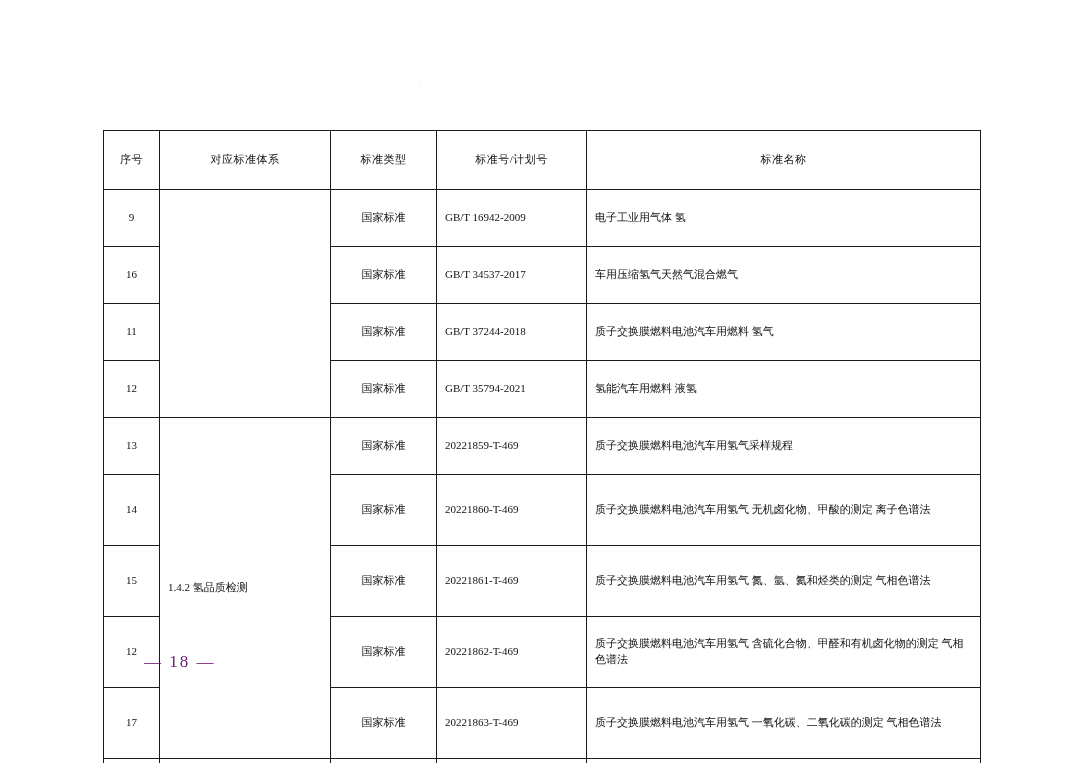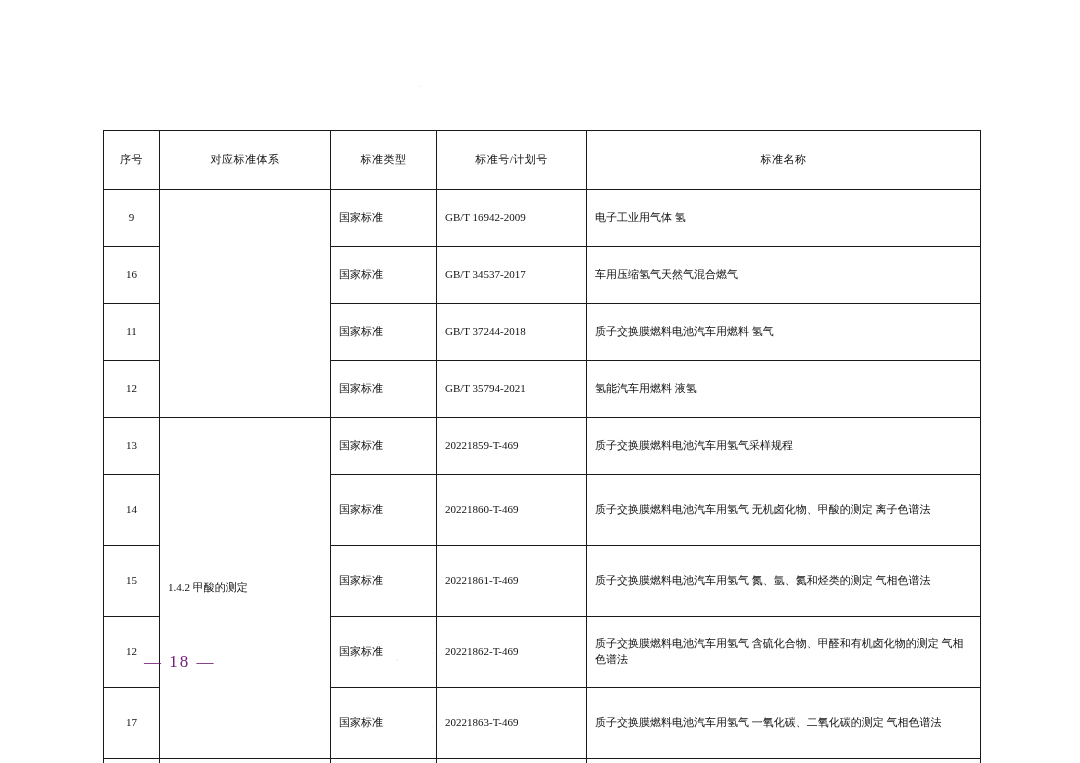--- a/index.html
+++ b/index.html
@@ -59,20 +59,21 @@
     text-align: center;
     font-family: "Liberation Serif", "DejaVu Serif", serif;
     font-size: 16px;
   }
   td.sys {
     text-align: left;
     padding-left: 12px;
     font-size: 15.5px;
   }
   td.type {
+    text-align: center;
     font-size: 15.5px;
   }
   td.num {
     text-align: left;
     padding-left: 14px;
     font-size: 15.5px;
     white-space: nowrap;
   }
   td.name {
     text-align: left;
@@ -154,21 +155,21 @@
 
         <tr class="r-single">
           <td class="seq">12</td>
           <td class="type">国家标准</td>
           <td class="num">GB/T 35794-2021</td>
           <td class="name">氢能汽车用燃料  液氢</td>
         </tr>
 
         <tr class="r-single">
           <td class="seq">13</td>
-          <td class="sys" rowspan="5">1.4.2  甲酸的测定</td>
+          <td class="sys" rowspan="5">1.4.2  氢品质检测</td>
           <td class="type">国家标准</td>
           <td class="num">20221859-T-469</td>
           <td class="name">质子交换膜燃料电池汽车用氢气采样规程</td>
         </tr>
 
         <tr class="r-double">
           <td class="seq">14</td>
           <td class="type">国家标准</td>
           <td class="num">20221860-T-469</td>
           <td class="name">质子交换膜燃料电池汽车用氢气  无机卤化物、甲酸的测定  离子色谱法</td>

